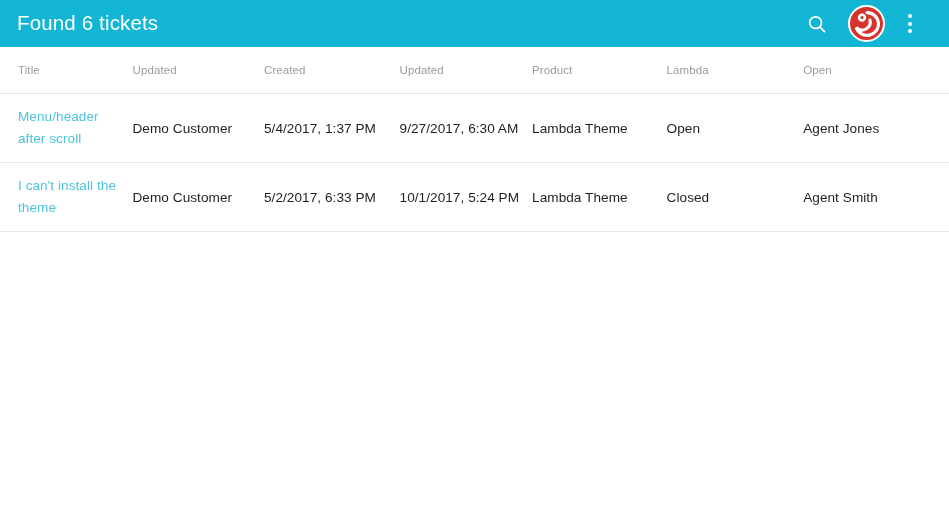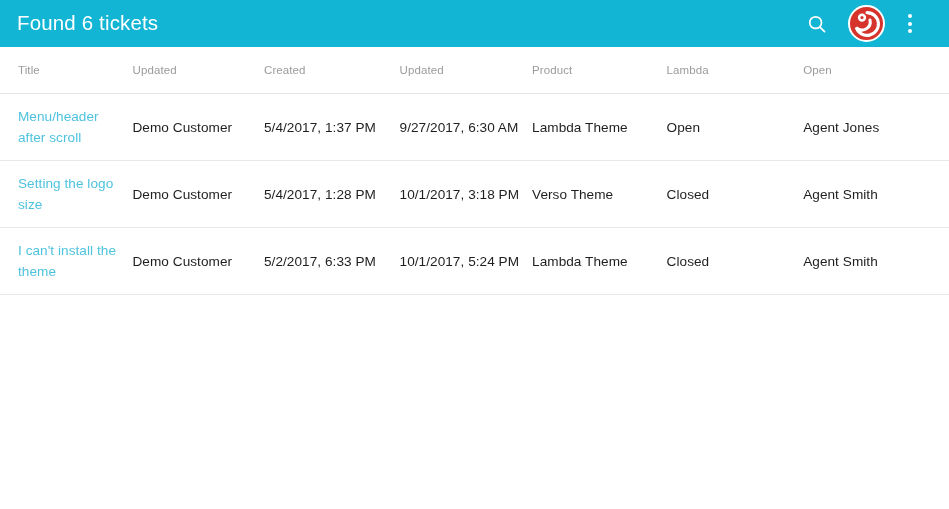--- a/index.html
+++ b/index.html
@@ -127,21 +127,21 @@
     letter-spacing: 0.05px;
   }
   table.tickets th.pad-left,
   table.tickets td.pad-left { padding-left: 18px; }
 
   .ticket-link {
     color: #4ec3dd;
     text-decoration: none;
     cursor: pointer;
     font-size: 13.6px;
-    line-height: 17px;
+    line-height: 22px;
     display: inline;
   }
 </style>
 </head>
 <body>
 
 <header class="toolbar">
   <div class="toolbar-title">Found 6 tickets</div>
   <div class="toolbar-spacer"></div>
   <div class="toolbar-actions">
@@ -202,29 +202,20 @@
         <td class="pad-left"><a class="ticket-link">Menu/header after scroll</a></td>
         <td>Demo Customer</td>
         <td>5/4/2017, 1:37 PM</td>
         <td>9/27/2017, 6:30 AM</td>
         <td>Lambda Theme</td>
         <td>Open</td>
         <td>Agent Jones</td>
       </tr>
 
 
-      <tr>
-        <td class="pad-left"><a class="ticket-link">Setting the logo size</a></td>
-        <td>Demo Customer</td>
-        <td>5/4/2017, 1:28 PM</td>
-        <td>10/1/2017, 3:18 PM</td>
-        <td>Verso Theme</td>
-        <td>Closed</td>
-        <td>Agent Smith</td>
-      </tr>
 
 
 
       <tr>
         <td class="pad-left"><a class="ticket-link">I can't install the theme</a></td>
         <td>Demo Customer</td>
         <td>5/2/2017, 6:33 PM</td>
         <td>10/1/2017, 5:24 PM</td>
         <td>Lambda Theme</td>
         <td>Closed</td>

